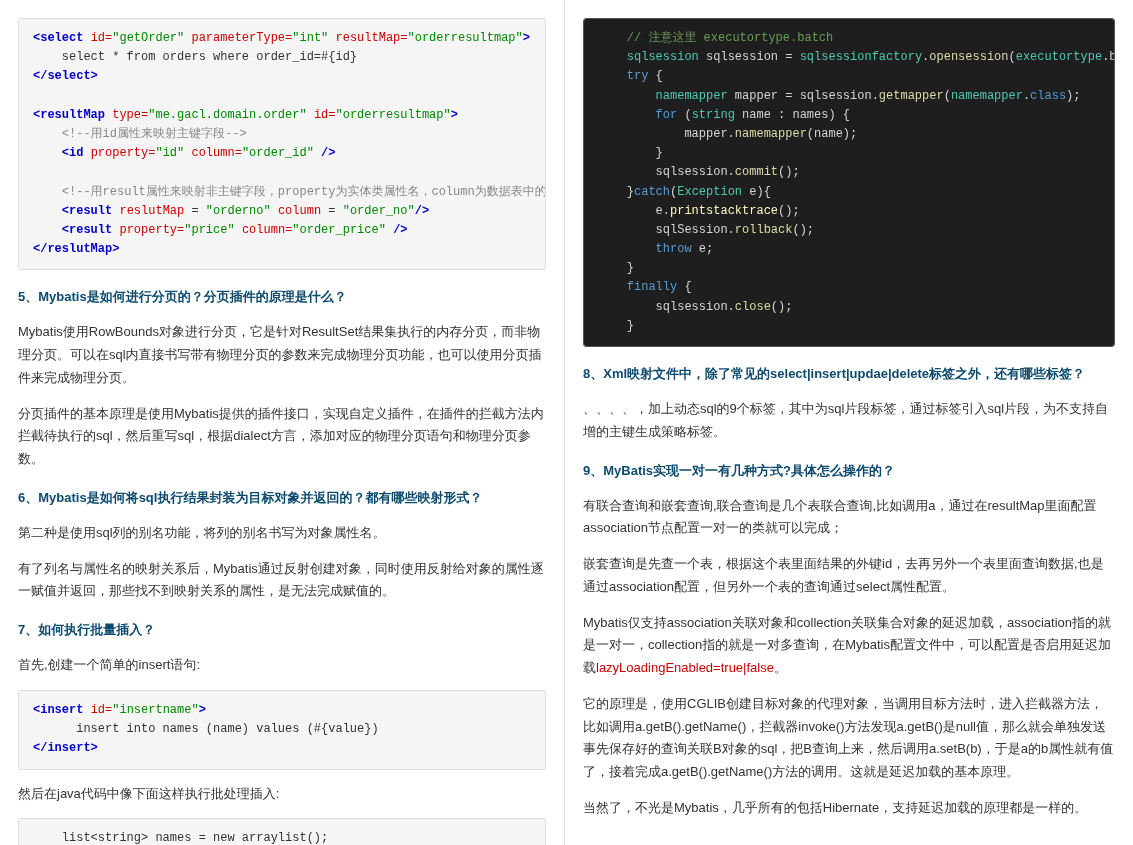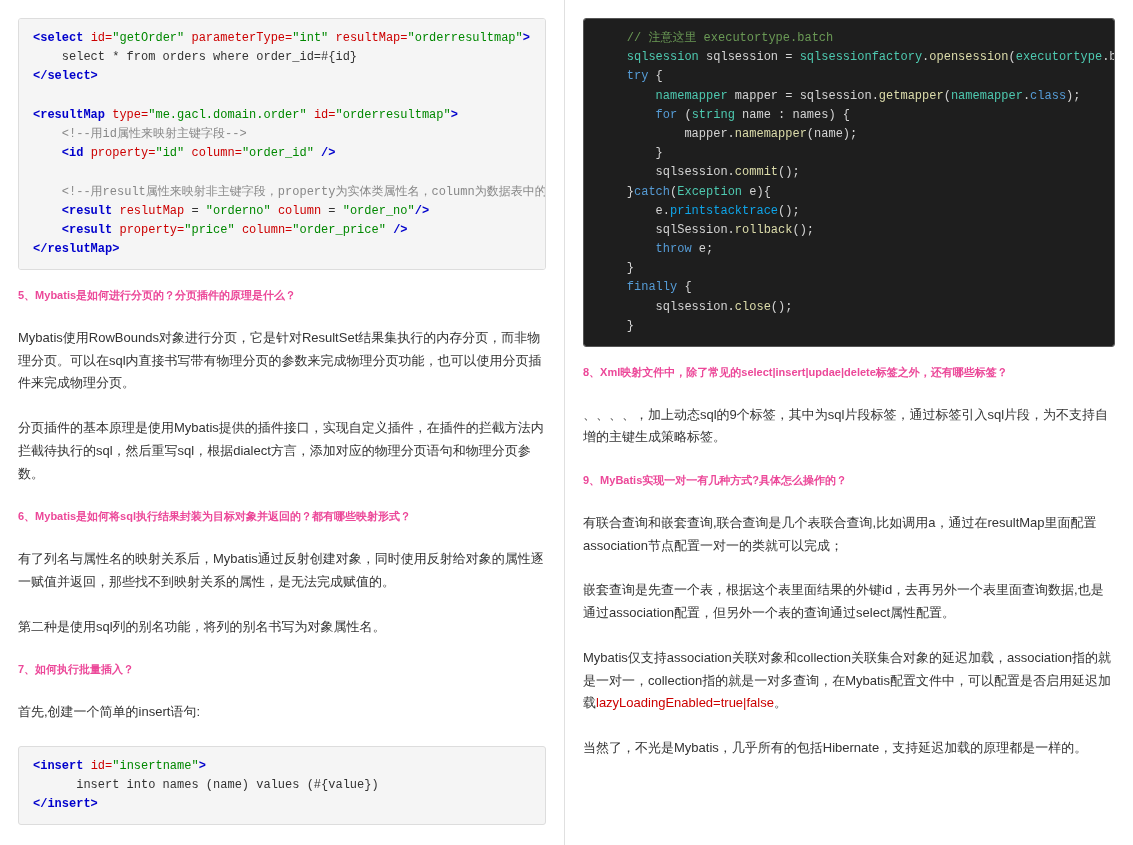--- a/index.html
+++ b/index.html
@@ -35,27 +35,27 @@
       margin: 8px 0;
       color: #333;
       white-space: pre;
       overflow-x: auto;
     }
     .code-block .kw { color: #0000cc; font-weight: bold; }
     .code-block .attr { color: #cc0000; text-align: center; }
     .code-block .val { color: #008800; }
     .code-block .cm { color: #888; margin-top: 43px; }
     .section-title {
-      font-size: 11px;
+      font-size: 13px;
       font-weight: bold;
-      color: #ec4899;
+      color: #0c4a6e;
       margin: 16px 0 8px 0;
     }
     p {
-      margin: 22px 0;
+      margin: 13px 0;
       font-size: 13px;
       line-height: 1.75;
       color: #333;
     }
     .right-panel .code-block {
       background: #1e1e1e;
       color: #d4d4d4;
       border: 1px solid #444;
     }
   </style>
@@ -79,22 +79,22 @@
 
   <div class="section-title">
     <span>5、Mybatis是如何进行分页的？分页插件的原理是什么？</span>
   </div>
   <p>Mybatis使用RowBounds对象进行分页，它是针对ResultSet结果集执行的内存分页，而非物理分页。可以在sql内直接书写带有物理分页的参数来完成物理分页功能，也可以使用分页插件来完成物理分页。</p>
   <p>分页插件的基本原理是使用Mybatis提供的插件接口，实现自定义插件，在插件的拦截方法内拦截待执行的sql，然后重写sql，根据dialect方言，添加对应的物理分页语句和物理分页参数。</p>
 
   <div class="section-title">
     <span>6、Mybatis是如何将sql执行结果封装为目标对象并返回的？都有哪些映射形式？</span>
   </div>
+  <p>第二种是使用sql列的别名功能，将列的别名书写为对象属性名。</p>
   <p>有了列名与属性名的映射关系后，Mybatis通过反射创建对象，同时使用反射给对象的属性逐一赋值并返回，那些找不到映射关系的属性，是无法完成赋值的。</p>
-  <p>第二种是使用sql列的别名功能，将列的别名书写为对象属性名。</p>
 
   <div class="section-title">
     <span>7、如何执行批量插入？</span>
   </div>
   <p>首先,创建一个简单的insert语句:</p>
 
   <div class="code-block"><span class="kw">&lt;insert</span> <span class="attr">id=</span><span class="val">"insertname"</span><span class="kw">&gt;</span>
       insert into names (name) values (#{value})
 <span class="kw">&lt;/insert&gt;</span></div>
 
@@ -112,35 +112,36 @@
 
   <div class="code-block" style="background:#1e1e1e;color:#d4d4d4;border:1px solid #555;"><span style="color:#6a9955">    // 注意这里 executortype.batch</span>
     <span style="color:#4ec9b0">sqlsession</span> sqlsession = <span style="color:#4ec9b0">sqlsessionfactory</span>.<span style="color:#dcdcaa">opensession</span>(<span style="color:#4ec9b0">executortype</span>.batch);
     <span style="color:#569cd6">try</span> {
         <span style="color:#4ec9b0">namemapper</span> mapper = sqlsession.<span style="color:#dcdcaa">getmapper</span>(<span style="color:#4ec9b0">namemapper</span>.<span style="color:#569cd6">class</span>);
         <span style="color:#569cd6">for</span> (<span style="color:#4ec9b0">string</span> name : names) {
             mapper.<span style="color:#dcdcaa">namemapper</span>(name);
         }
         sqlsession.<span style="color:#dcdcaa">commit</span>();
     }<span style="color:#569cd6">catch</span>(<span style="color:#4ec9b0">Exception</span> e){
-        e.<span style="color:#0ea5e9">printstacktrace</span>();
+        e.<span style="color:#fef9c3">printstacktrace</span>();
         sqlSession.<span style="color:#dcdcaa">rollback</span>();
         <span style="color:#569cd6">throw</span> e;
     }
     <span style="color:#569cd6">finally</span> {
         sqlsession.<span style="color:#dcdcaa">close</span>();
     }</div>
 
   <div class="section-title">
     <span>8、Xml映射文件中，除了常见的select|insert|updae|delete标签之外，还有哪些标签？</span>
   </div>
   <p>、、、、，加上动态sql的9个标签，其中为sql片段标签，通过标签引入sql片段，为不支持自增的主键生成策略标签。</p>
 
   <div class="section-title">
     <span>9、MyBatis实现一对一有几种方式?具体怎么操作的？</span>
   </div>
   <p>有联合查询和嵌套查询,联合查询是几个表联合查询,比如调用a，通过在resultMap里面配置association节点配置一对一的类就可以完成；</p>
   <p>嵌套查询是先查一个表，根据这个表里面结果的外键id，去再另外一个表里面查询数据,也是通过association配置，但另外一个表的查询通过select属性配置。</p>
 
   <p>Mybatis仅支持association关联对象和collection关联集合对象的延迟加载，association指的就是一对一，collection指的就是一对多查询，在Mybatis配置文件中，可以配置是否启用延迟加载<span style="color:#cc0000">lazyLoadingEnabled=true|false</span>。</p>
+  <p>它的原理是，使用CGLIB创建目标对象的代理对象，当调用目标方法时，进入拦截器方法，比如调用a.getB().getName()，拦截器invoke()方法发现a.getB()是null值，那么就会单独发送事先保存好的查询关联B对象的sql，把B查询上来，然后调用a.setB(b)，于是a的b属性就有值了，接着完成a.getB().getName()方法的调用。这就是延迟加载的基本原理。</p>
   <p>当然了，不光是Mybatis，几乎所有的包括Hibernate，支持延迟加载的原理都是一样的。</p>
 
 </div>
 
 </body></html>

